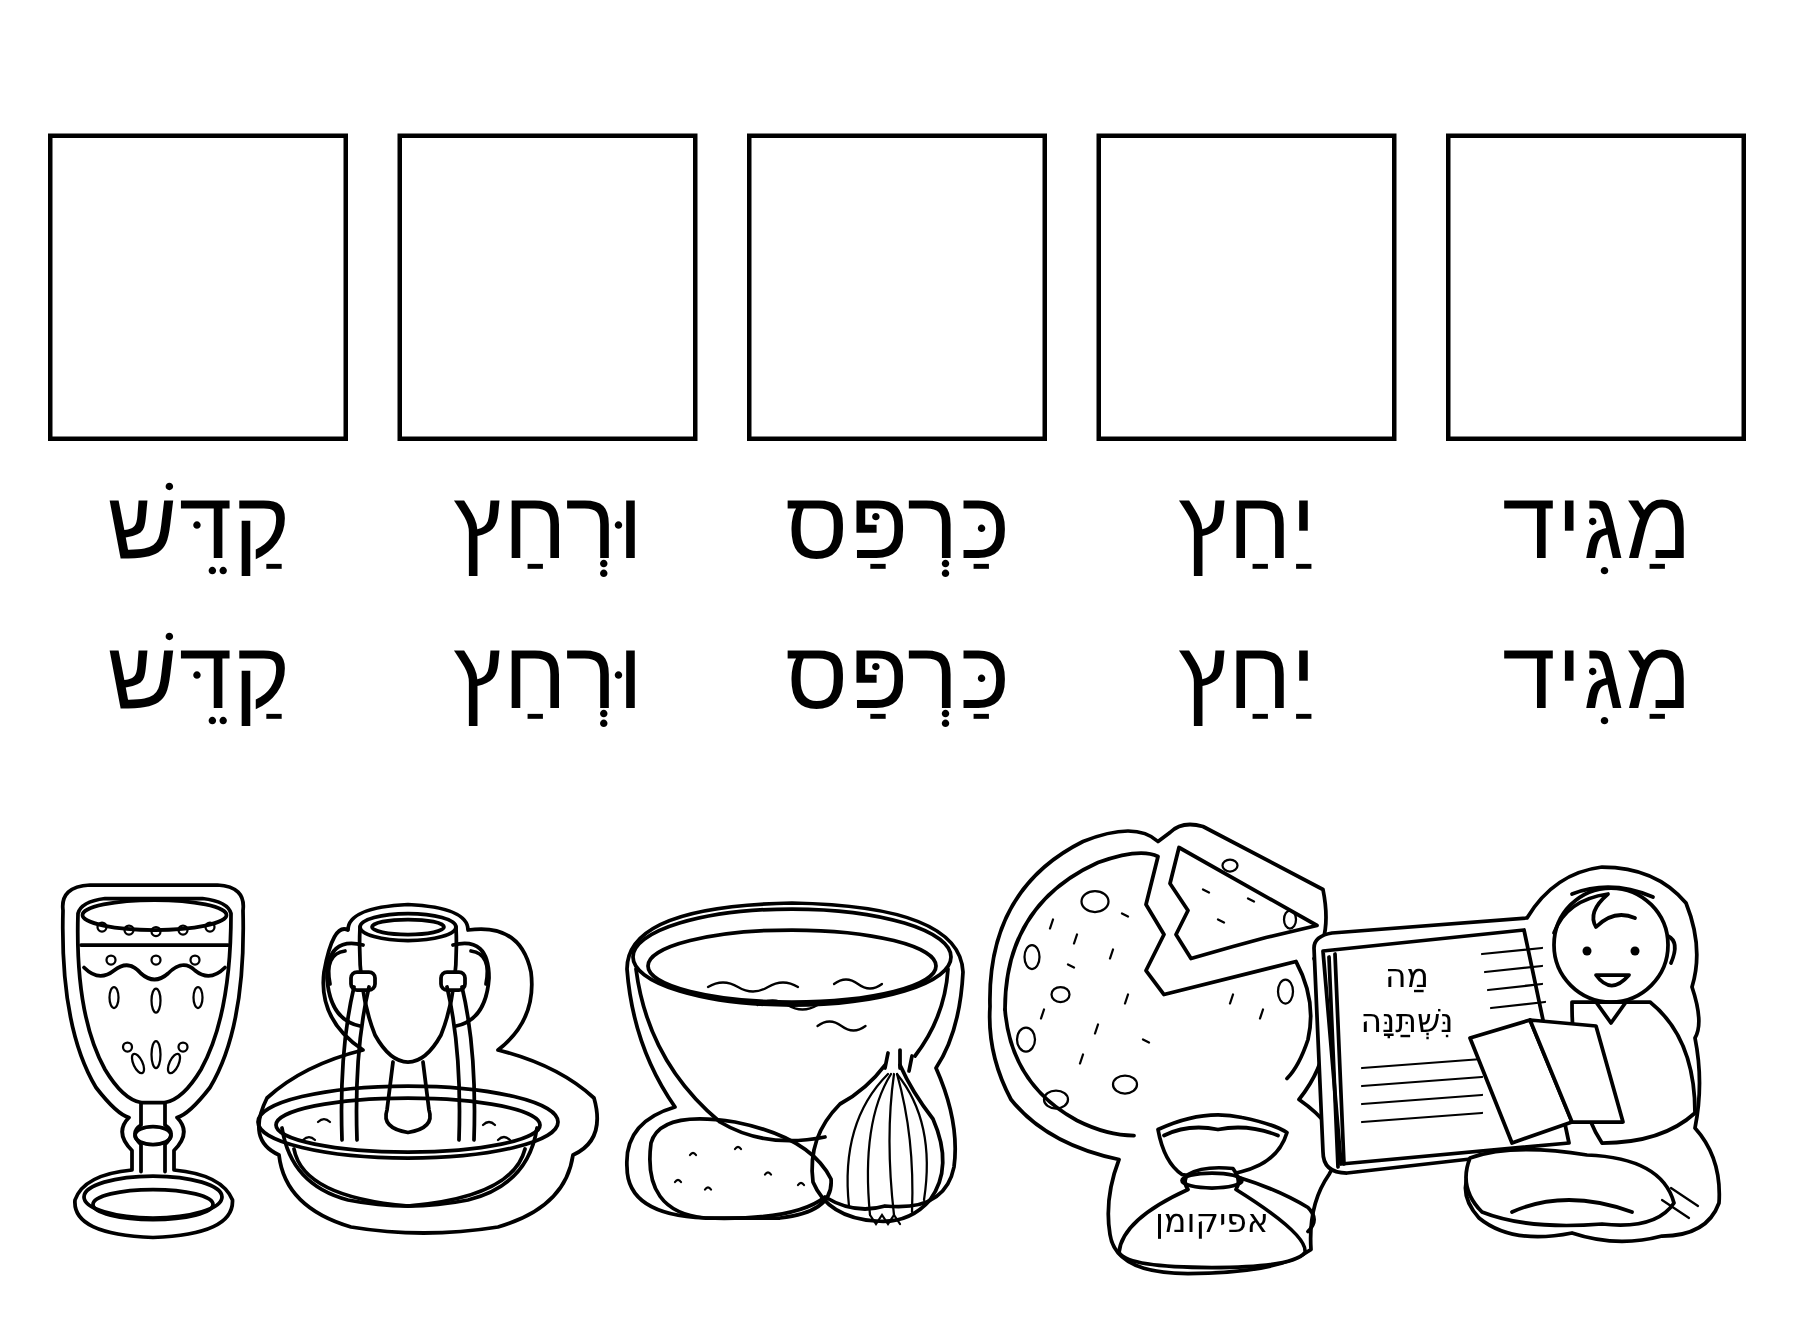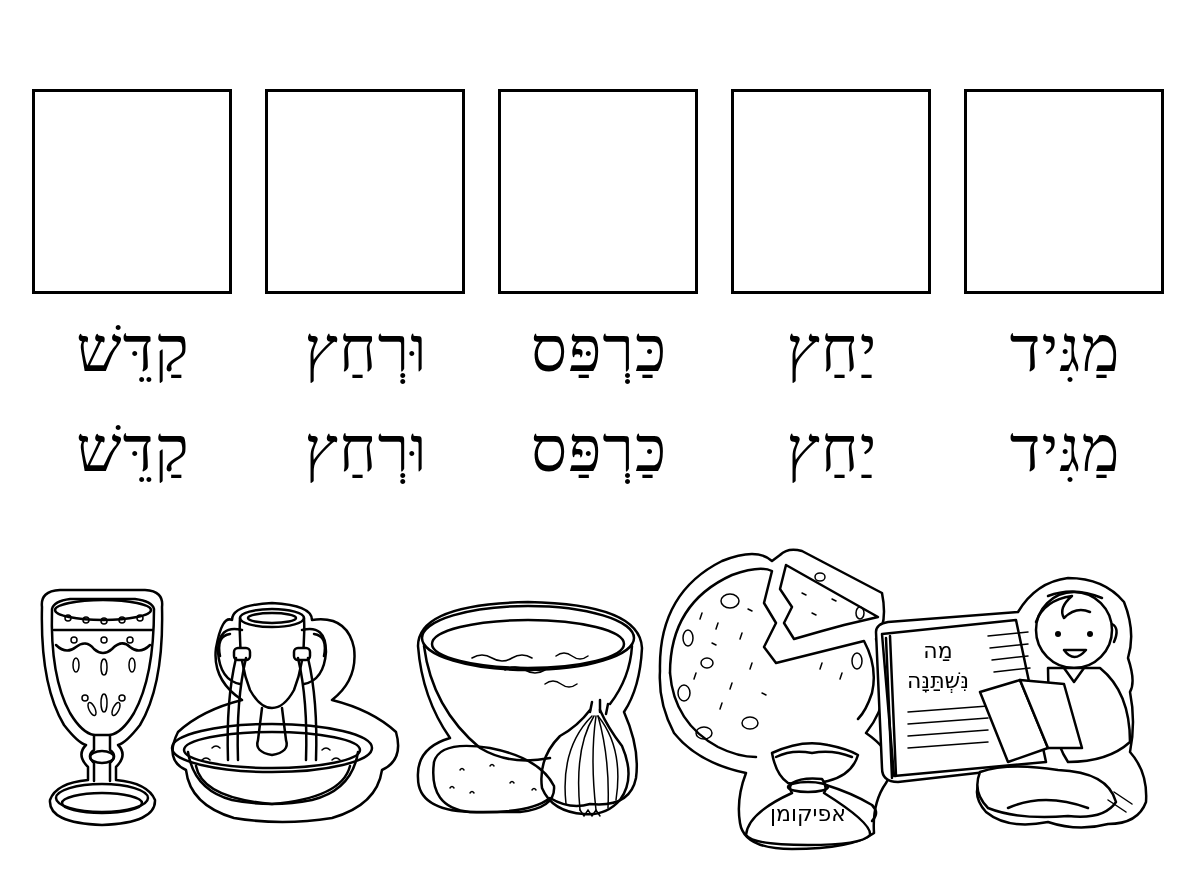--- a/index.html
+++ b/index.html
@@ -1,18 +1,18 @@
 <!DOCTYPE html>
 <html><head>
 <meta charset="utf-8">
 <style>
   html, body { margin:0; padding:0; background:#ffffff; }
   body { width:1200px; height:896px; position:relative; overflow:hidden; font-family:"DejaVu Sans", sans-serif; }
   .box { position:absolute; top:89px; width:200px; height:205px; border:3px solid #000; box-sizing:border-box; background:#fff; }
-  .word { position:absolute; width:230px; text-align:center; font-family:Liberation Serif, serif; font-size:64px; color:#000; direction:rtl; line-height:1; letter-spacing:1px; }
+  .word { position:absolute; width:230px; text-align:center; font-family:Liberation Sans, sans-serif; font-size:64px; color:#000; direction:rtl; line-height:1; letter-spacing:1px; }
   .row1 { top:318px; }
   .row2 { top:418px; }
   .art { position:absolute; }
   svg { overflow:visible; }
   .ol { fill:#fff; stroke:#000; stroke-width:2.5; stroke-linejoin:round; }
   .ln { fill:none; stroke:#000; stroke-width:2.5; stroke-linecap:round; stroke-linejoin:round; }
   .thin { fill:none; stroke:#000; stroke-width:1.5; stroke-linecap:round; }
   .svgtext { font-family:"DejaVu Sans", sans-serif; fill:#000; }
 </style>
 </head>

